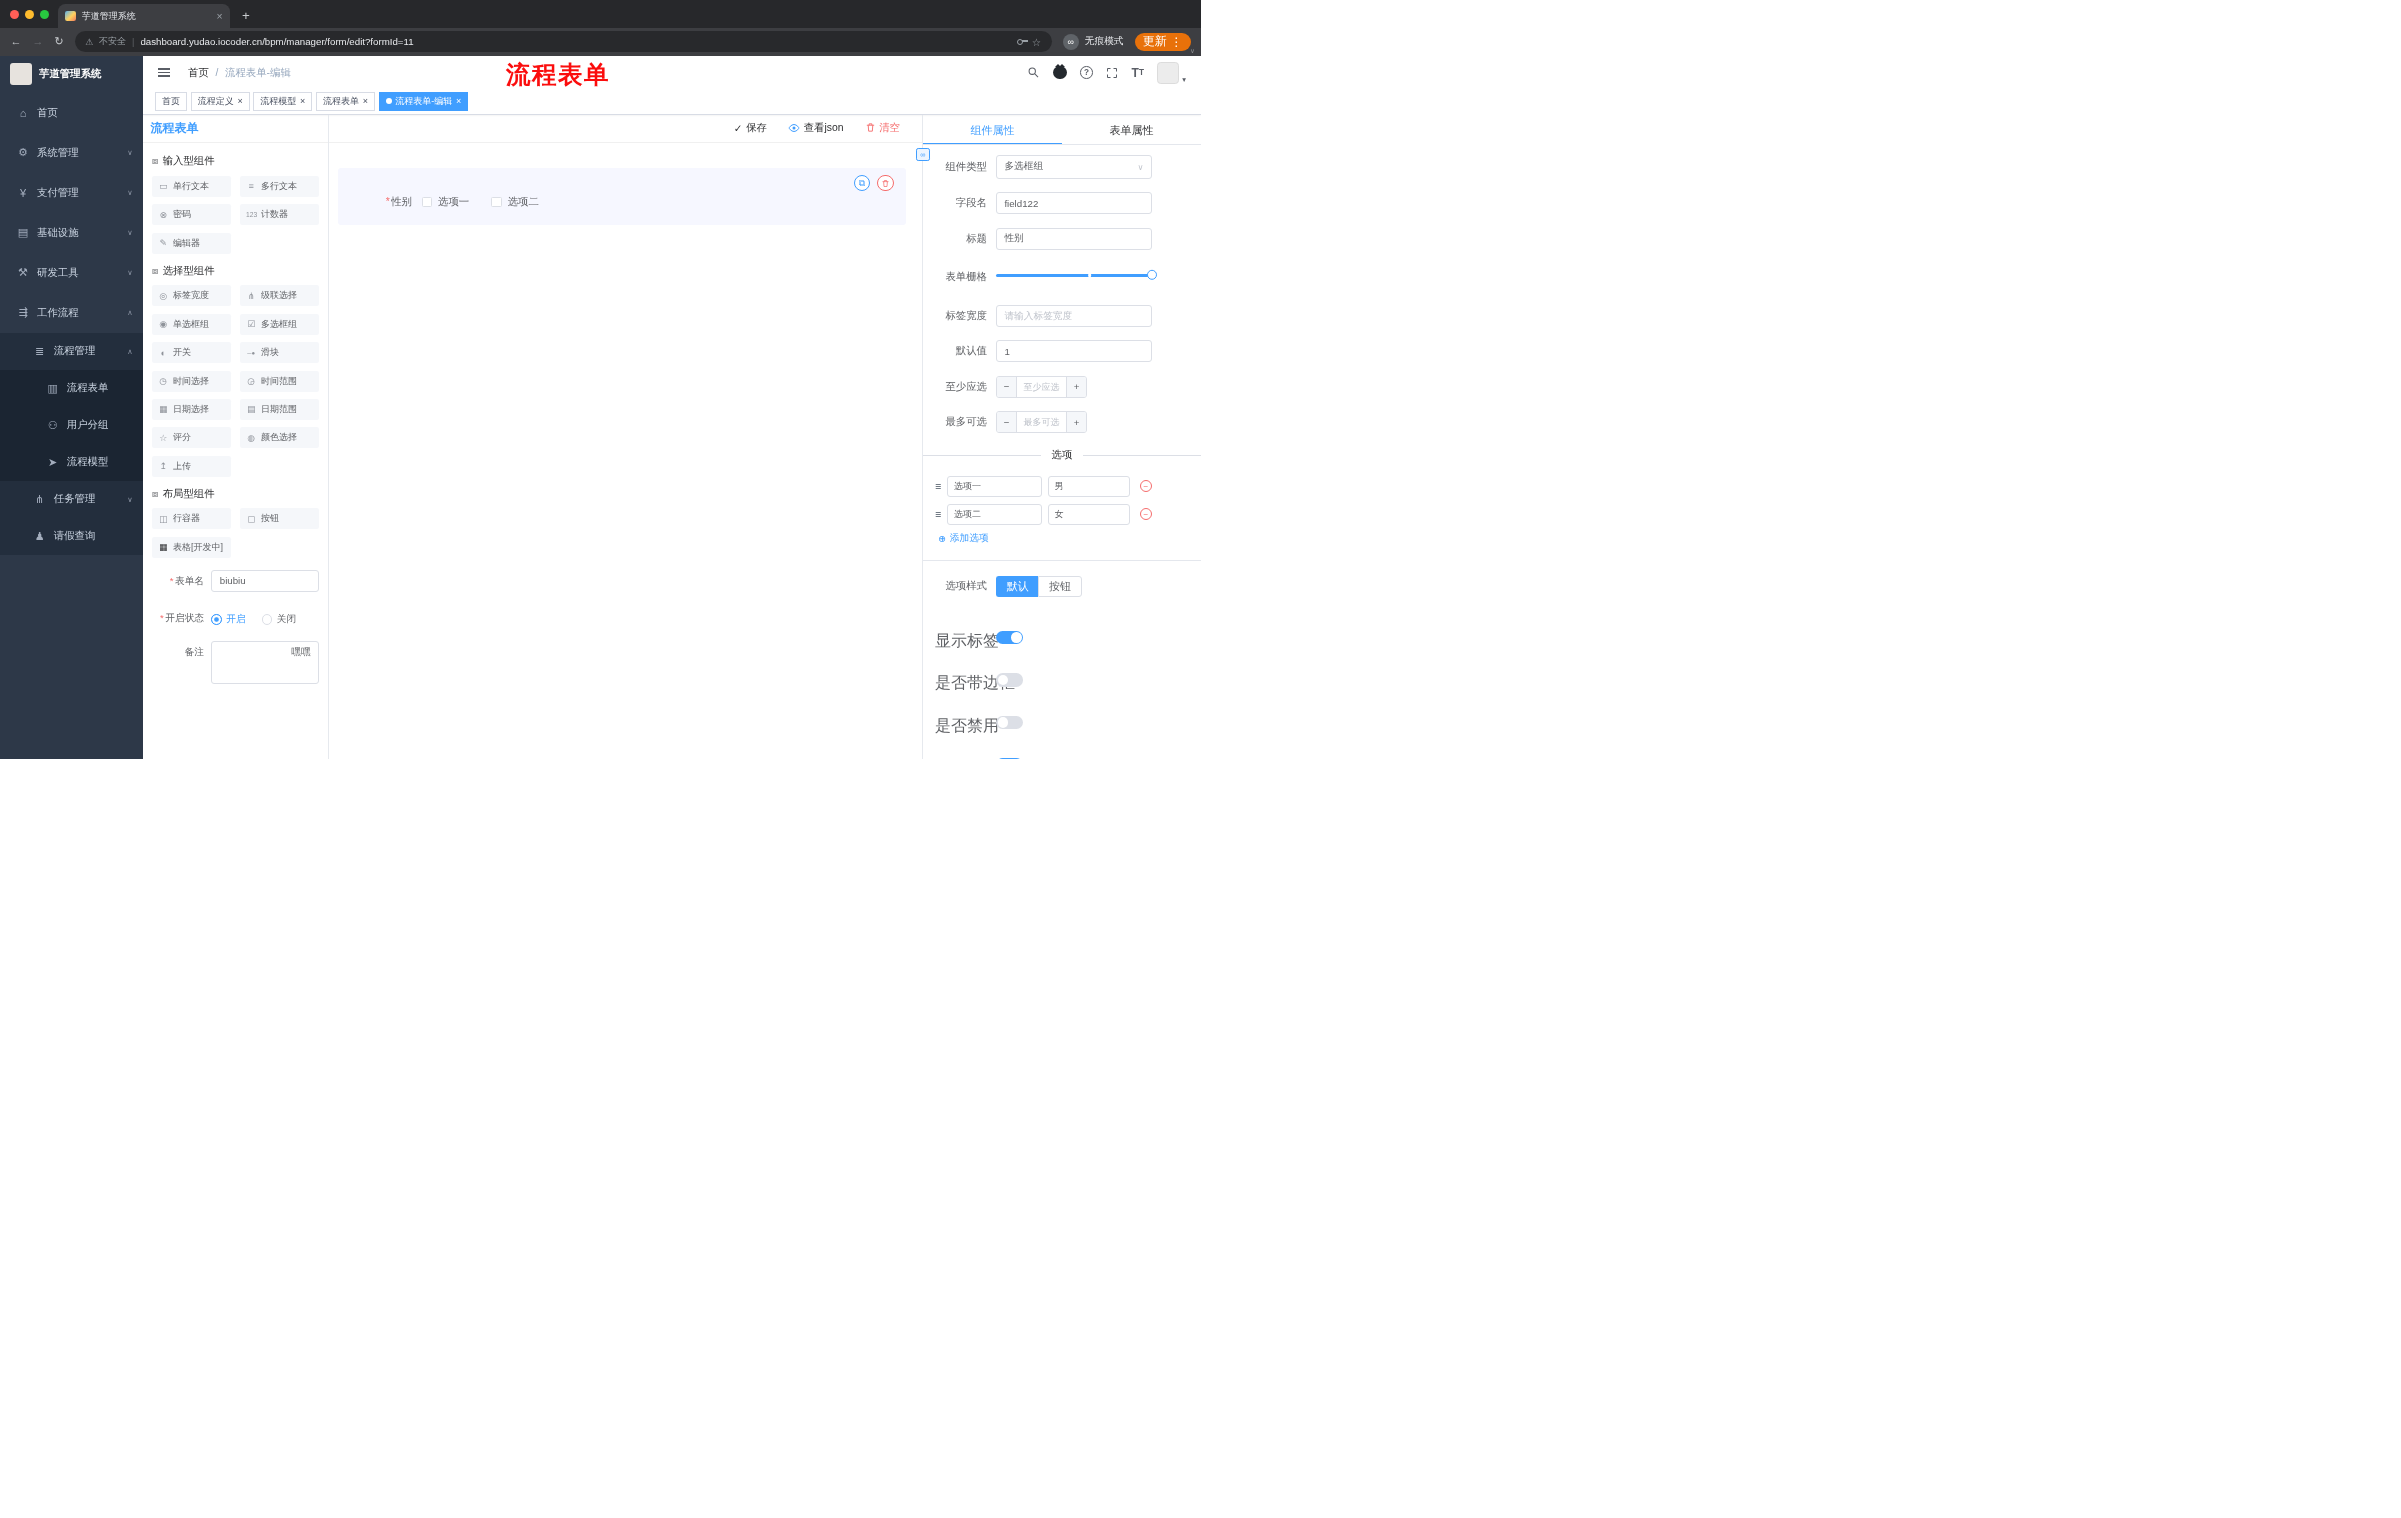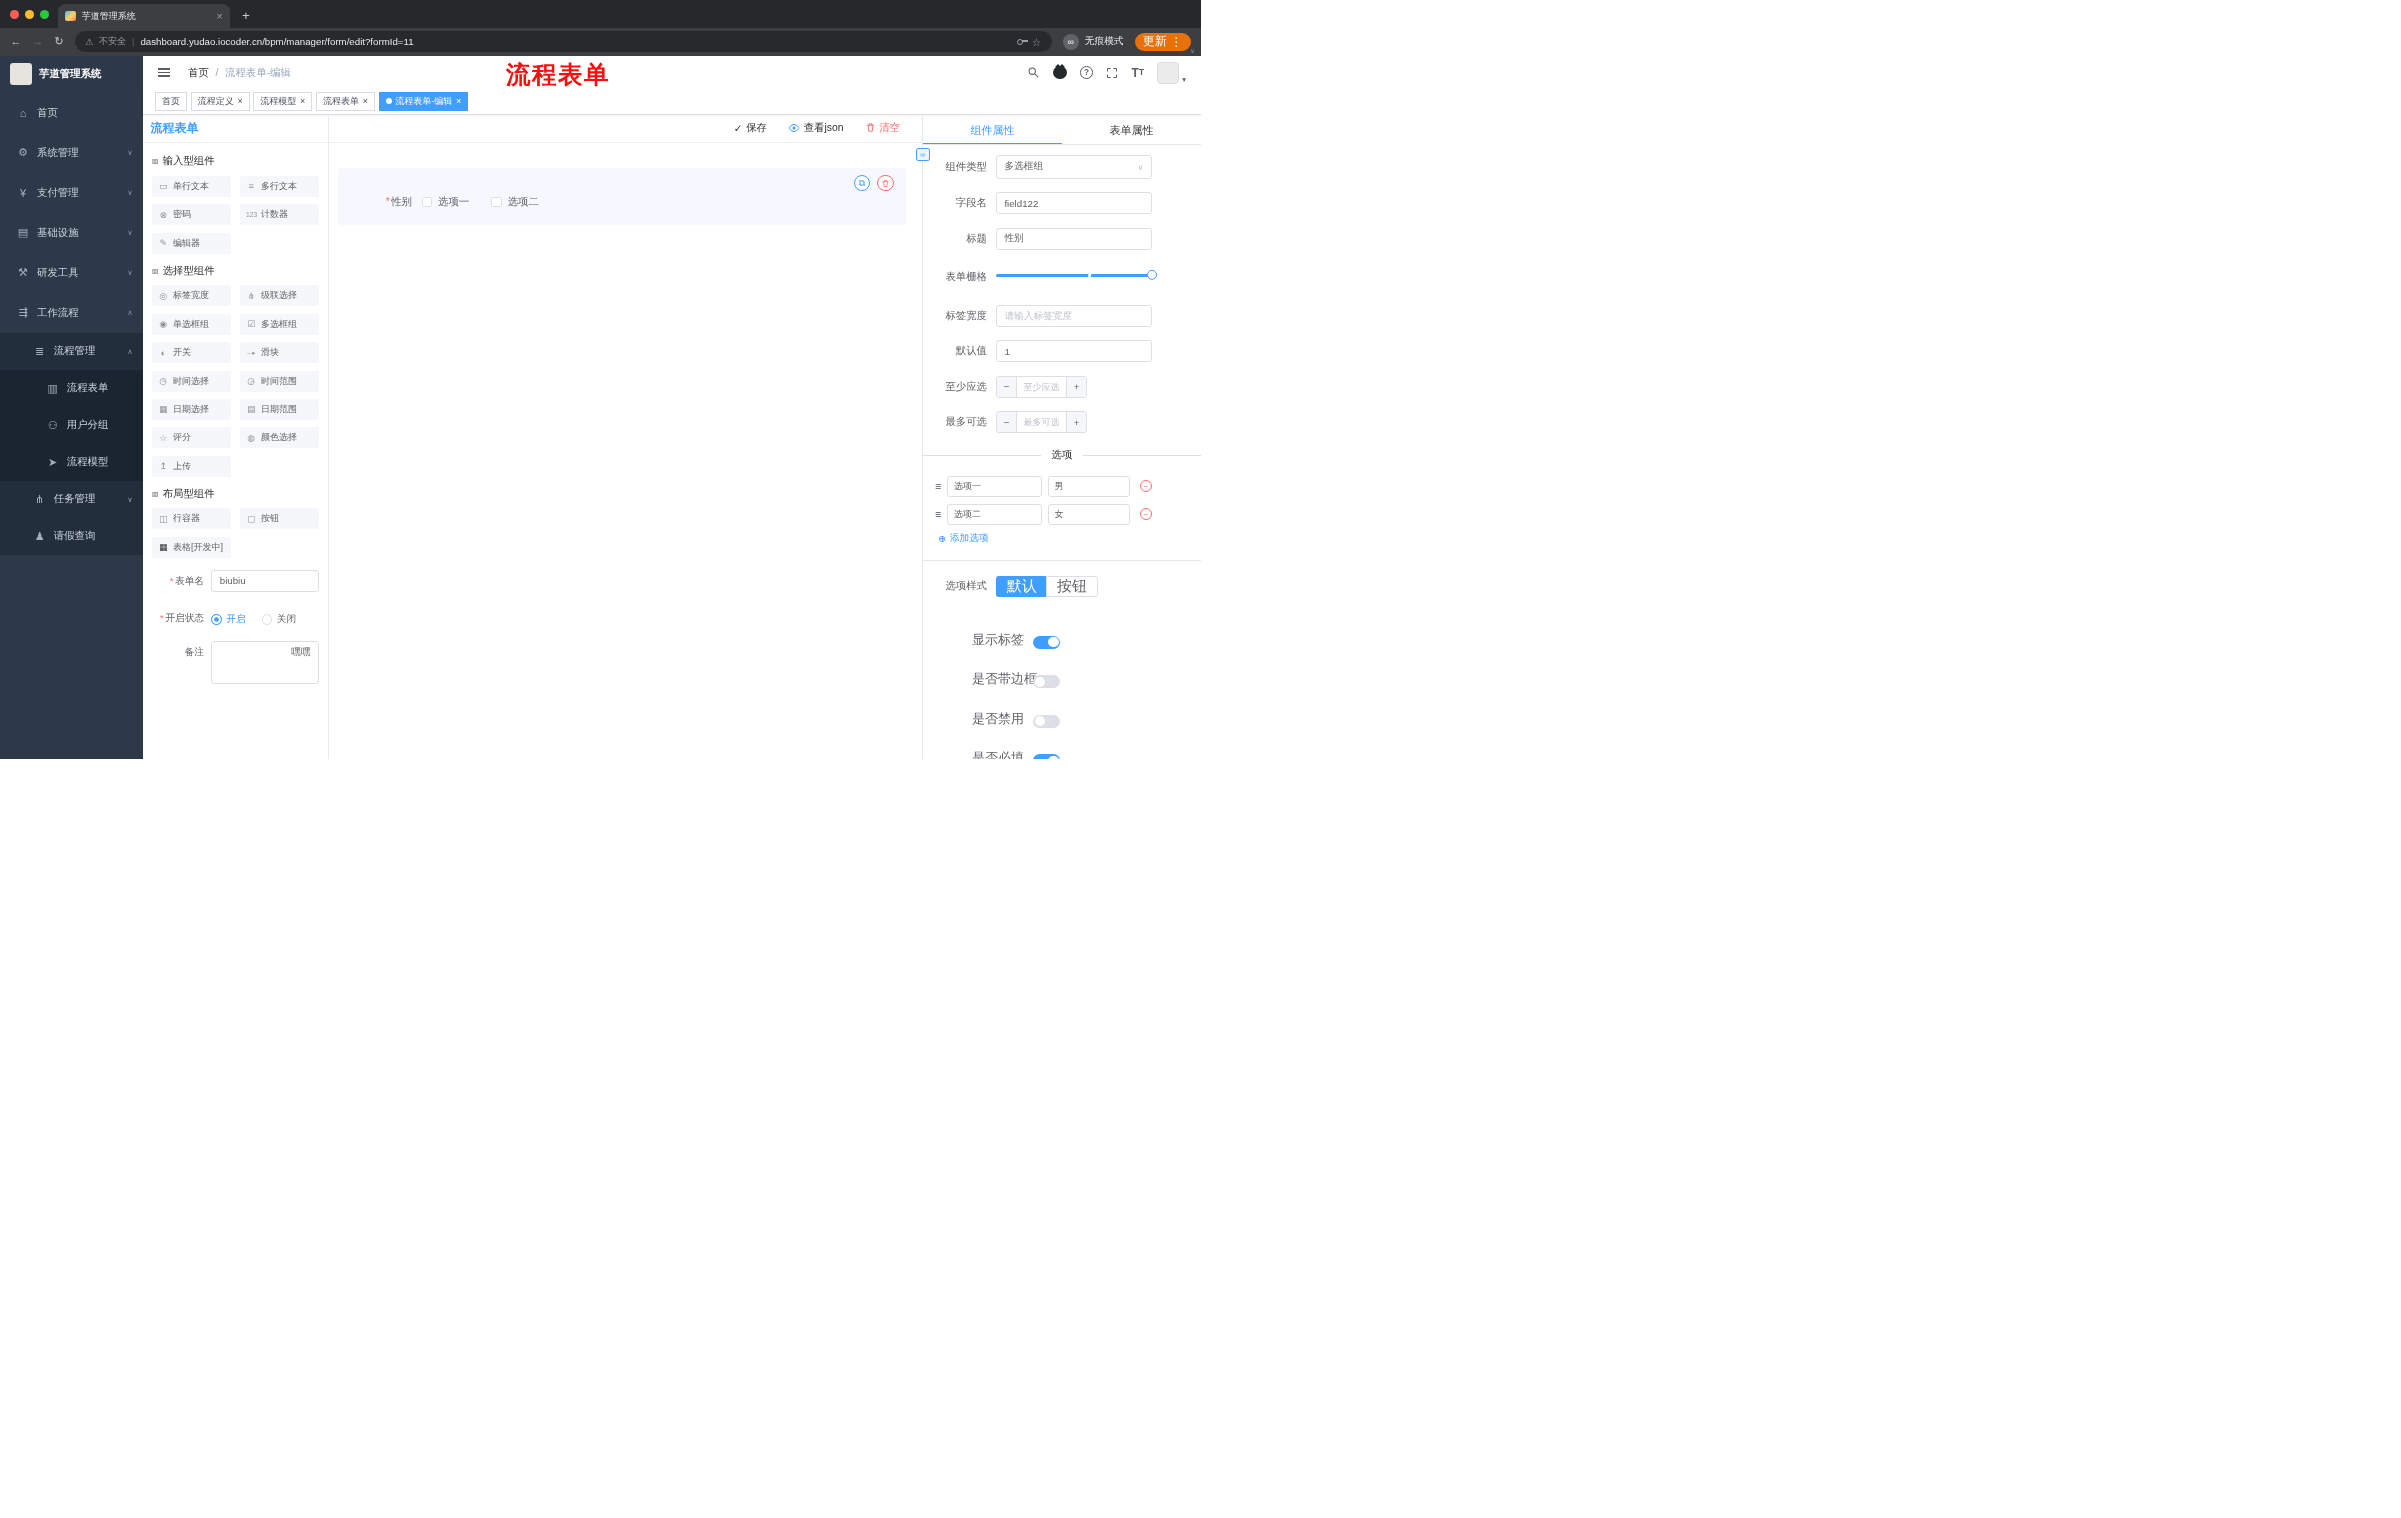--- a/index.html
+++ b/index.html
@@ -139,25 +139,25 @@
   .rp-div-text { display: flex; align-items: center; gap: 10.4px; margin: 15px -49px 13.4px -12px; font-size: 10.4px; color: #303133; }
   .rp-div-text .line { flex: 1; height: 0.7px; background: #dcdfe6; }
   .rp-div { height: 0.7px; background: #e4e7ed; margin: 15px -49px 15px -12px; }
   .opt-row { display: flex; align-items: center; gap: 6px; margin-bottom: 7.4px; }
   .opt-handle { color: #46525f; font-size: 10.4px; cursor: grab; }
   .opt-input { flex: 1; height: 21px; border: 0.7px solid #dcdfe6; border-radius: 3px; padding: 0 6px; font-size: 9px; color: #606266; min-width: 0; outline: none; }
   .opt-val { flex: 0 0 82px; }
   .rm-btn { width: 12px; height: 12px; border: 0.7px solid #f56c6c; border-radius: 50%; color: #f56c6c; font-size: 8.2px; display: flex; align-items: center; justify-content: center; margin-left: 4.5px; cursor: pointer; flex-shrink: 0; }
   .add-opt { color: #409eff; font-size: 9.7px; display: flex; align-items: center; gap: 3.7px; margin: 4.5px 0 0 3px; cursor: pointer; }
   .seg { display: inline-flex; }
-  .seg-btn { height: 21px; padding: 0 9.7px; border: 0.7px solid #dcdfe6; background: #fff; color: #606266; font-size: 15px; display: flex; align-items: center; cursor: pointer; }
+  .seg-btn { height: 21px; padding: 0 9.7px; border: 0.7px solid #dcdfe6; background: #fff; color: #606266; font-size: 11px; display: flex; align-items: center; cursor: pointer; }
   .seg-btn:first-child { border-radius: 3px 0 0 3px; border-right: none; }
   .seg-btn:last-child { border-radius: 0 3px 3px 0; }
   .seg-btn.active { background: #409eff; border-color: #409eff; color: #fff; }
-  .sw-row { display: flex; align-items: flex-end; margin-bottom: 21.5px; font-size: 13px; color: #606266; margin-left: 37px; }
+  .sw-row { display: flex; align-items: flex-start; margin-bottom: 21.5px; font-size: 16px; color: #606266; }
   .switch { width: 27px; height: 13.4px; border-radius: 6.7px; background: #dcdfe6; position: relative; cursor: pointer; }
   .switch.on { background: #409eff; }
   .switch::after { content: ""; position: absolute; top: 1.5px; left: 1.5px; width: 10.4px; height: 10.4px; border-radius: 50%; background: #fff; }
   .switch.on::after { left: auto; right: 1.5px; }
   .style-row { margin-bottom: 34px; }
 </style>
 </head>
 <body>
 
 <div class="chrome-tabs">

